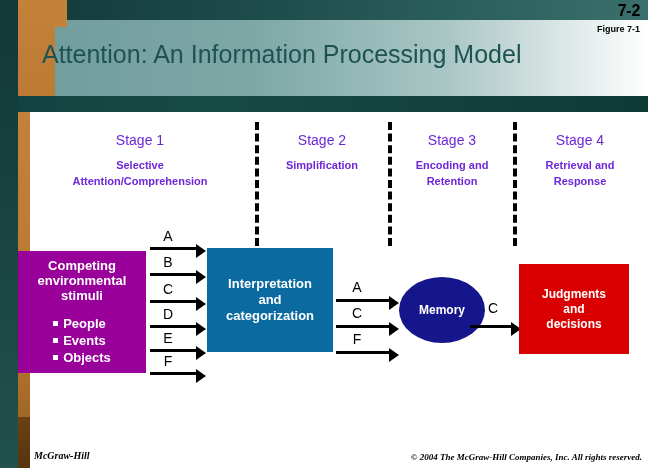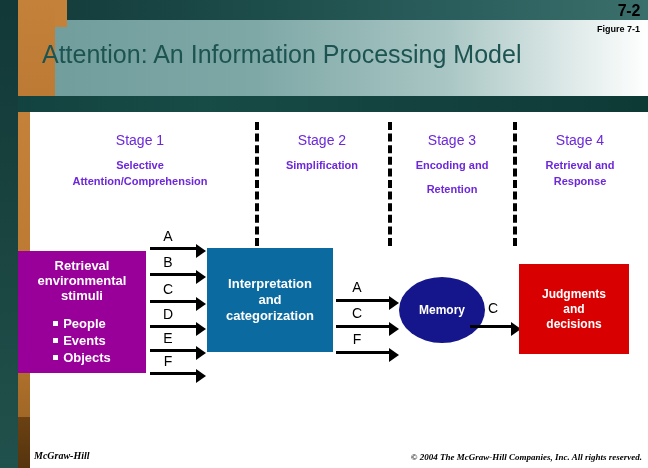--- a/index.html
+++ b/index.html
@@ -260,35 +260,35 @@
     <div class="stage-title">Stage 2</div>
     <div class="stage-sub">
       <div>Simplification</div>
     </div>
   </div>
 
   <div class="stage-col" style="left:392px; top:132px; width:120px;">
     <div class="stage-title">Stage 3</div>
     <div class="stage-sub">
       <div>Encoding and</div>
-      <div style="margin-top:8px;">Retention</div>
+      <div style="">Retention</div>
     </div>
   </div>
 
   <div class="stage-col" style="left:517px; top:132px; width:126px;">
     <div class="stage-title">Stage 4</div>
     <div class="stage-sub">
       <div>Retrieval and</div>
       <div>Response</div>
     </div>
   </div>
 
   <div class="box box-purple">
     <div class="b-title">
-      <div>Retrieval</div>
+      <div>Competing</div>
       <div>environmental</div>
       <div>stimuli</div>
     </div>
     <ul>
       <li><span class="bullet"></span><span>People</span></li>
       <li><span class="bullet"></span><span>Events</span></li>
       <li><span class="bullet"></span><span>Objects</span></li>
     </ul>
   </div>
 

